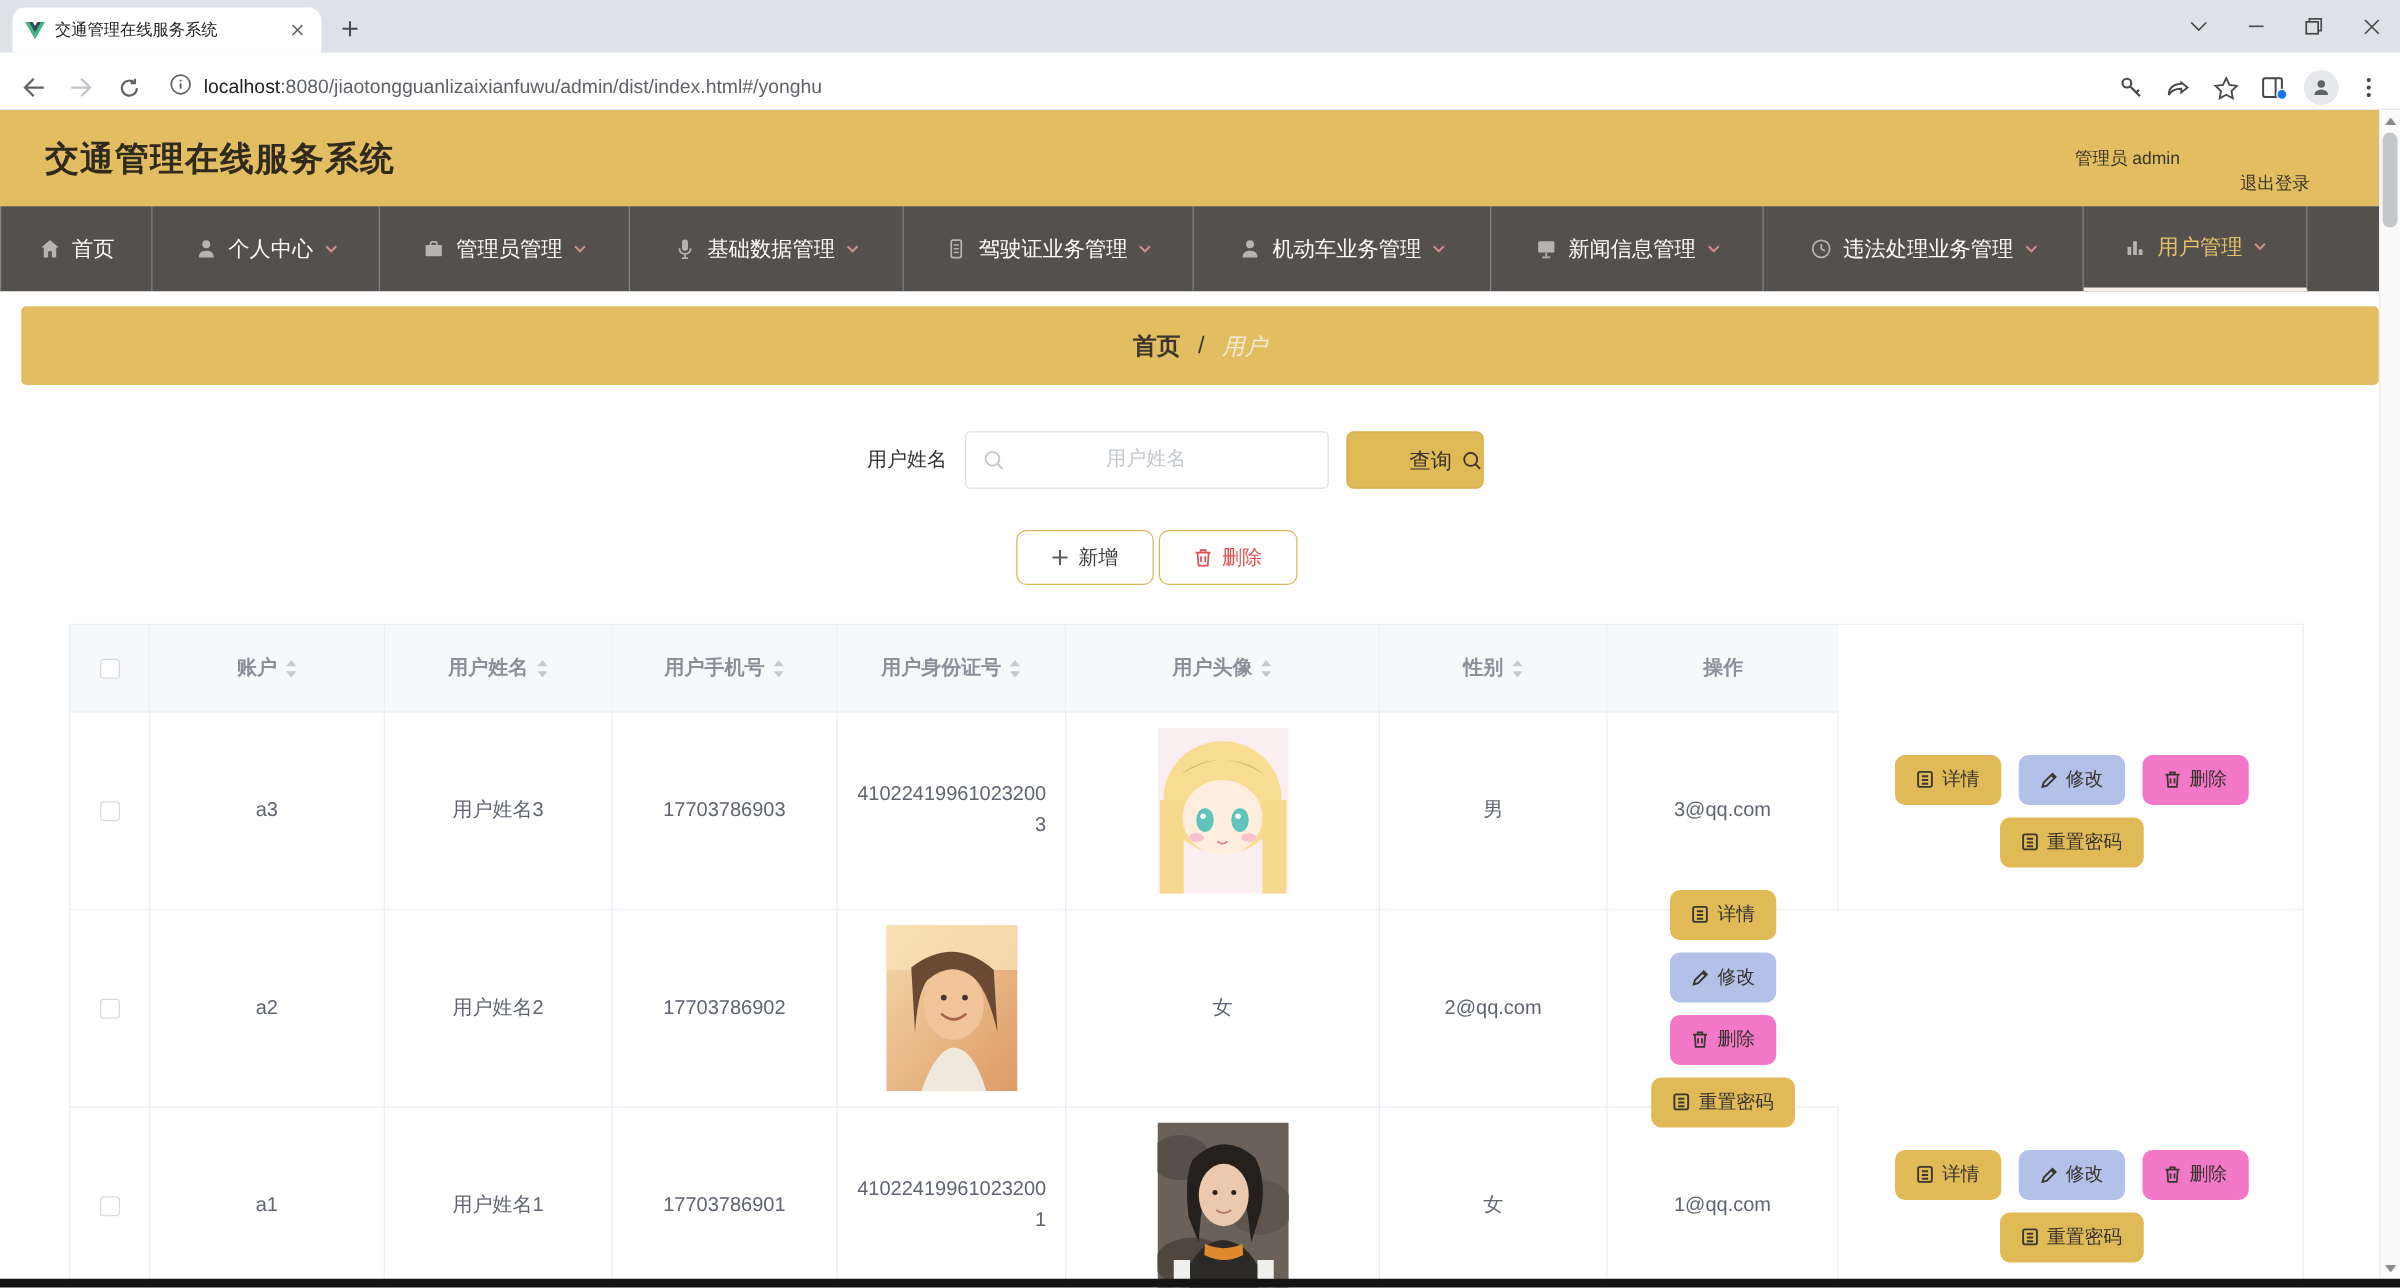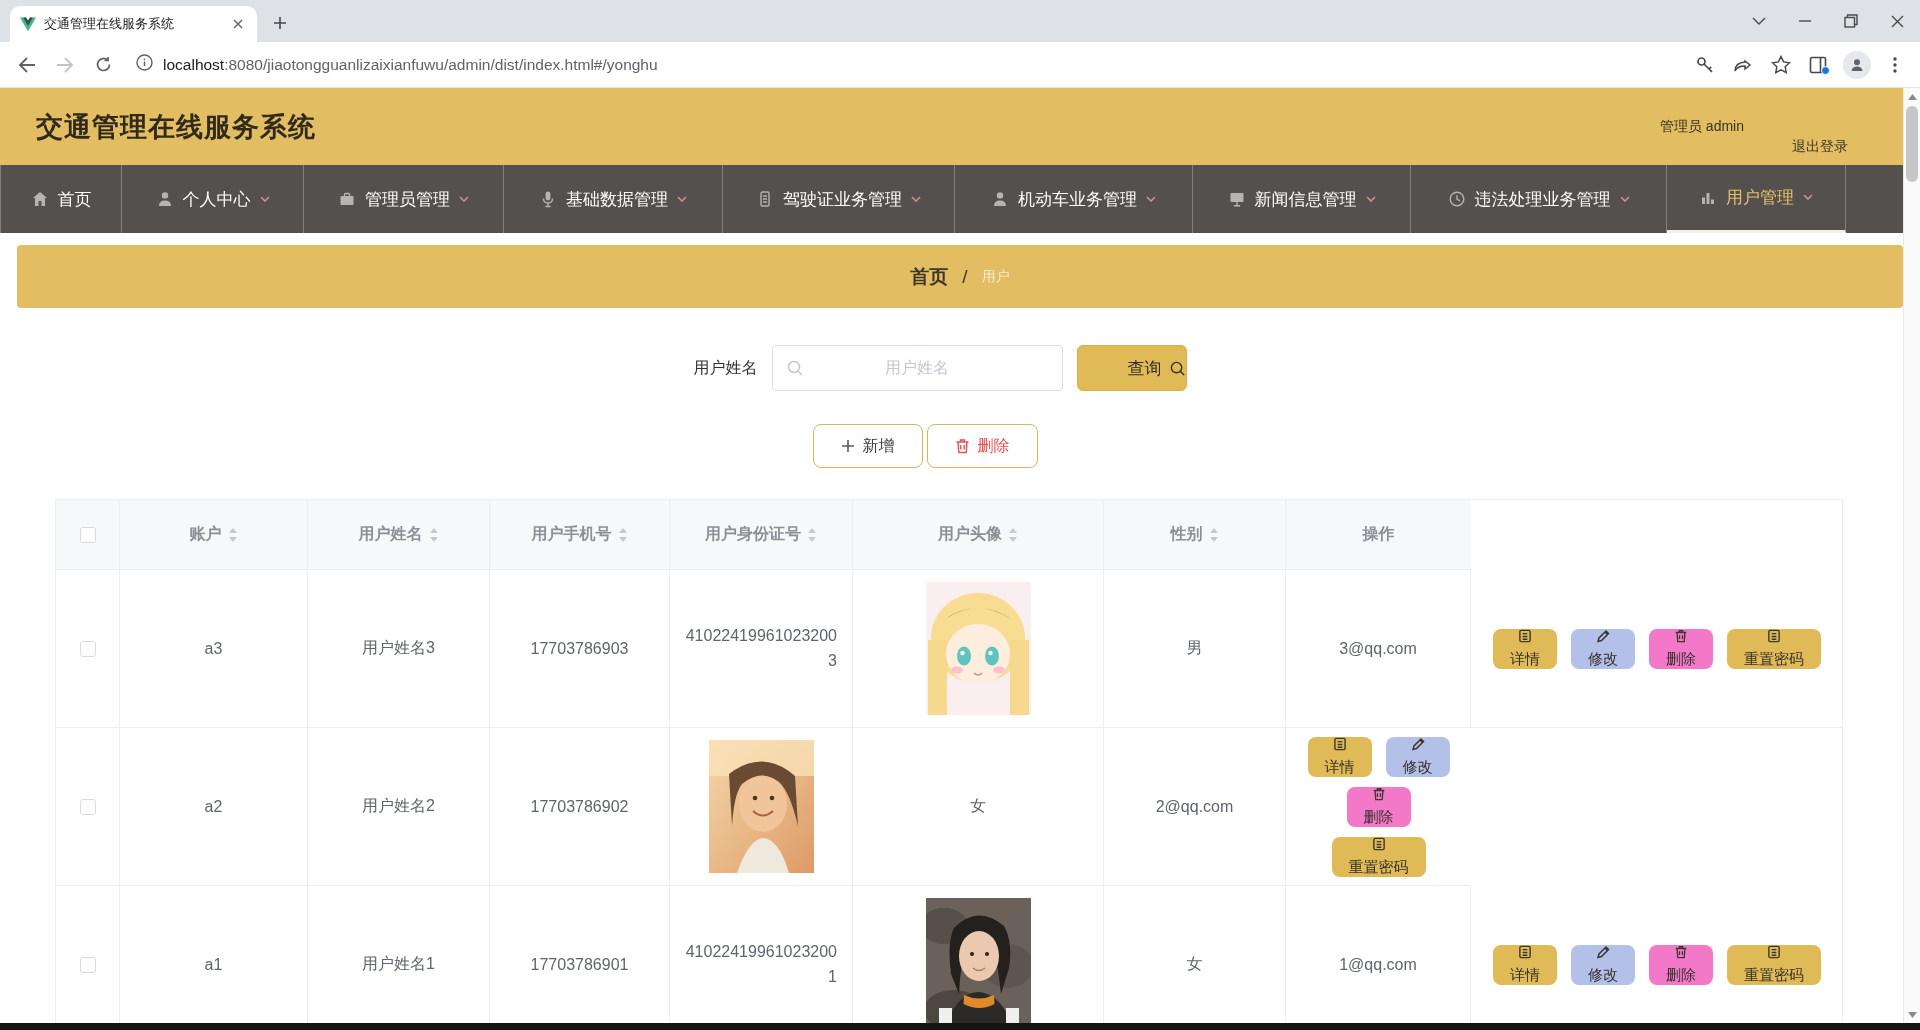--- a/index.html
+++ b/index.html
@@ -11,21 +11,21 @@
   .tab { width:247px; height:36px; margin-left:10px; background:#fff; border-radius:10px 10px 0 0;
     display:flex; align-items:center; padding:0 10px; gap:8px; }
   .favicon svg { width:16px; height:15px; display:block; }
   .tab-title { font-size:13px; color:#202124; flex:1; white-space:nowrap; overflow:hidden; }
   .tab-close { width:18px; height:18px; display:flex; align-items:center; justify-content:center; border-radius:50%; cursor:pointer; }
   .new-tab { width:30px; height:30px; margin:0 0 4px 8px; display:flex; align-items:center; justify-content:center; border-radius:50%; }
   .tabbar-right { margin-left:auto; display:flex; align-items:center; height:42px; }
   .tab-search, .win-btn { width:46px; height:42px; display:flex; align-items:center; justify-content:center; }
   .win-ic { stroke:#4a4a4a; stroke-width:1.4; fill:none; }
 
-  .url-bar { height:46px; background:#fff; display:flex; align-items:center; padding:0 8px; border-bottom:1px solid #e4e6e9; }
+  .url-bar { height:46px; background:#fff; display:flex; align-items:flex-end; padding:0 8px; border-bottom:1px solid #e4e6e9; }
   .nav-btn { width:34px; height:34px; display:flex; align-items:center; justify-content:center; border-radius:50%; margin:0 2px; }
   .url-box { flex:1; display:flex; align-items:center; margin-left:8px; height:34px; }
   .info-ic { margin:0 10px 0 6px; }
   .url-text { font-size:15.5px; color:#202124; white-space:nowrap; }
   .url-text .rest { color:#5f6368; }
   .urlbar-right { display:flex; align-items:center; gap:4px; margin-left:10px; }
   .url-ic { width:34px; height:34px; display:flex; align-items:center; justify-content:center; border-radius:50%; position:relative; }
   .avatar-chip { width:28px; height:28px; border-radius:50%; background:#e6e8eb; display:flex; align-items:center; justify-content:center; }
   .blue-dot { position:absolute; right:6px; bottom:7px; width:9px; height:9px; background:#1a73e8; border-radius:50%; border:1.5px solid #fff; }
 
@@ -45,21 +45,21 @@
   .nav-item.active { border-bottom:3px solid #f3efe6; }
   .nav-ic { flex:none; }
   .nav-ic path, .nav-ic rect, .nav-ic circle, .nav-ic line { }
   .n1{width:122px}.n2{width:182px}.n3{width:200px}.n4{width:219px}.n5{width:232px}
   .n6{width:238px}.n7{width:218px}.n8{width:256px}.n9{width:179px}
 
   .crumb-band { margin:12px 17px 0 17px; height:63px; background:#e2bd62; border-radius:4px;
     display:flex; align-items:center; justify-content:center; gap:14px; }
   .crumb-home { font-size:19px; color:#3d362a; font-weight:bold; cursor:pointer; }
   .crumb-sep { font-size:19px; color:#3d362a; }
-  .crumb-cur { font-size:14px; color:#f4ecd8; }
+  .crumb-cur { font-size:18px; color:#f4ecd8;font-style:italic; }
 
   .search-row { margin-top:37px; display:flex; align-items:center; justify-content:center; gap:14px; padding-right:40px; }
   .search-label { font-size:16px; color:#303133; }
   .search-input-wrap { position:relative; width:291px; height:46px; }
   .search-input { width:100%; height:100%; border:1px solid #dcdfe6; border-radius:4px; background:#fff;
     text-align:center; font-size:16px; color:#606266; outline:none; font-family:"Liberation Sans",sans-serif; }
   .search-input::placeholder { color:#c3c7cf; }
   .input-search-ic { position:absolute; left:14px; top:14px; }
   .query-btn { height:46px; width:110px; background:#e0ba57; border:1px solid #d7af49; border-radius:6px;
     display:flex; align-items:center; justify-content:flex-end; gap:7px; font-size:17px; color:#33302a; cursor:pointer; }
@@ -77,21 +77,21 @@
     align-items:center; justify-content:center; }
   .t-cell:last-child { border-right:none; }
   .t-head .t-cell { height:70px; background:#f7f8fa; gap:6px; cursor:pointer; }
   .h-lbl { font-size:16px; color:#8b8f98; font-weight:bold; }
   .t-body .t-cell { height:158px; font-size:16px; color:#5f6470; }
   .id-cell { max-width:152px; margin:0 auto; text-align:right; word-break:break-all; line-height:1.55; }
   .cb { width:16px; height:16px; border:1px solid #d6dae2; border-radius:3px; background:#fff; cursor:pointer; }
   .avatar-img { width:105px; height:133px; display:block; }
   .ops { display:flex; flex-wrap:wrap; justify-content:center; align-content:center; gap:10px 14px; padding:0 20px; }
   .op-btn { height:40px; border:none; border-radius:8px; display:flex; align-items:center; justify-content:center;
-    gap:7px; font-size:15px; color:#35322c; padding:0 17px; cursor:pointer; font-family:"Liberation Sans",sans-serif;flex-direction:column; }
+    gap:7px; font-size:15px; color:#35322c; padding:0 17px; cursor:pointer; font-family:"Liberation Sans",sans-serif; }
   .op-detail, .op-reset { background:#e0ba57; }
   .op-edit { background:#b3c1e8; }
   .op-del { background:#f478c8; }
   .op-ic { stroke:#3a372f; stroke-width:1.5; fill:none; }
 
   
   .v-scroll { position:fixed; top:88px; right:0; bottom:7px; width:17px; background:#fafafa; border-left:1px solid #e8e8e8; }
   .v-arrow { height:17px; display:flex; align-items:center; justify-content:center; cursor:pointer; }
   .v-thumb { position:absolute; top:18px; left:2px; width:12px; height:76px; background:#c4c7ca; border-radius:6px; cursor:pointer; }
   .v-arrow.bottom { position:absolute; bottom:0; left:0; right:0; }

